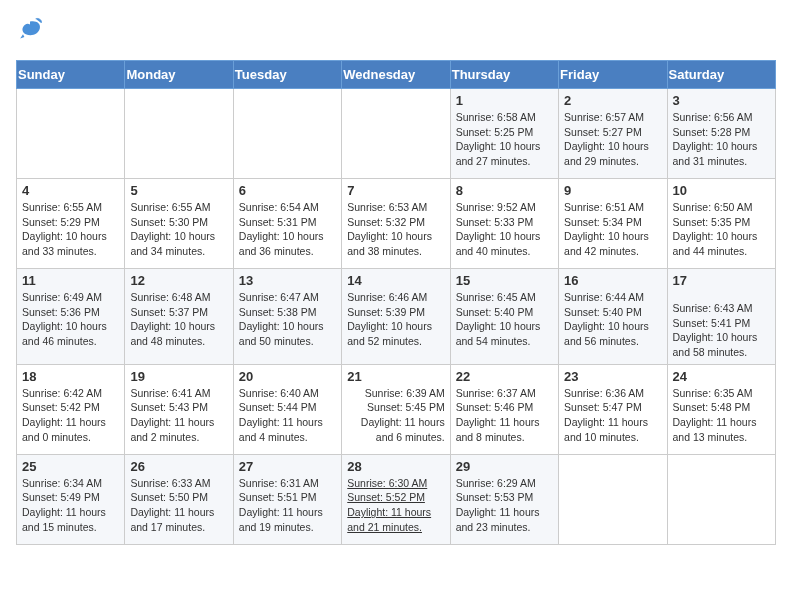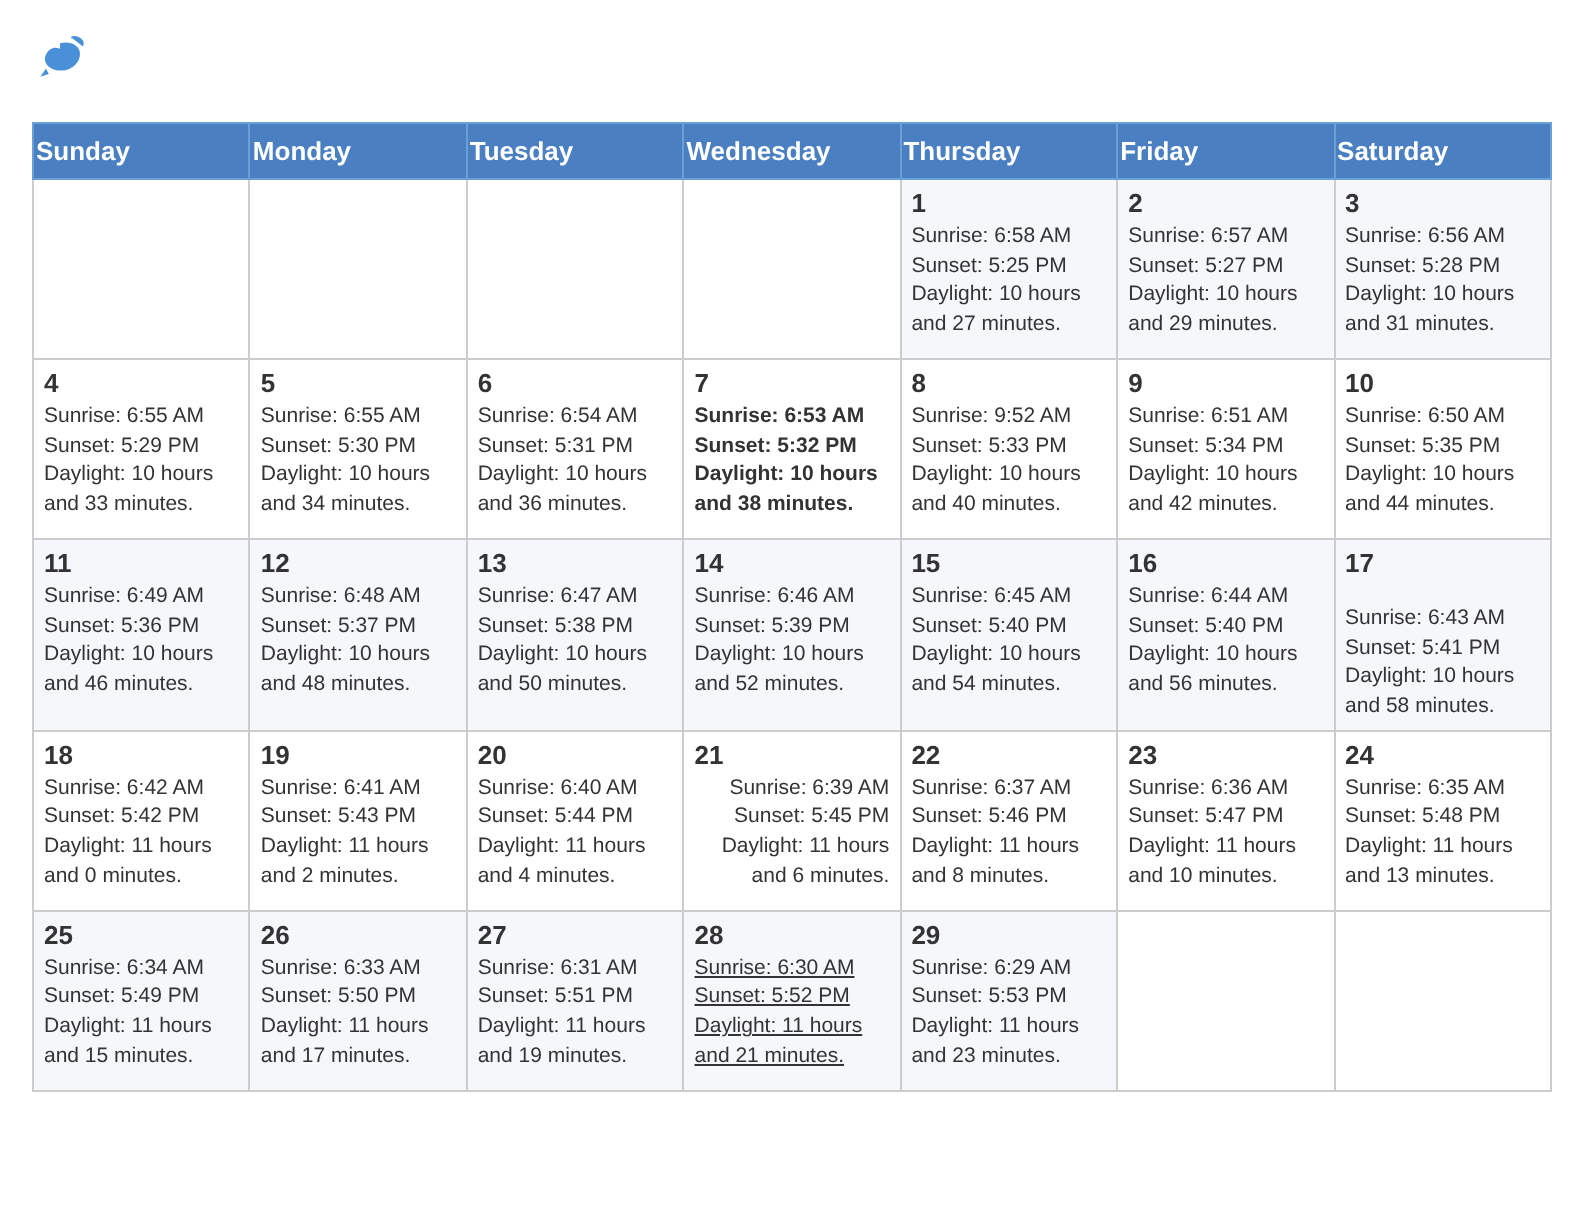--- a/index.html
+++ b/index.html
@@ -160,21 +160,21 @@
         </td>
         <td>
           <span class="day-num">6</span>
           <div class="day-info" style="white-space: pre-line;">Sunrise: 6:54 AM
 Sunset: 5:31 PM
 Daylight: 10 hours
 and 36 minutes.</div>
         </td>
         <td>
           <span class="day-num">7</span>
-          <div class="day-info" style="white-space: pre-line; font-weight: bold;">Sunrise: 6:53 AM
+          <div class="day-info" style="white-space: pre-line;">Sunrise: 6:53 AM
 Sunset: 5:32 PM
 Daylight: 10 hours
 and 38 minutes.</div>
         </td>
         <td>
           <span class="day-num">8</span>
           <div class="day-info" style="white-space: pre-line;">Sunrise: 9:52 AM
 Sunset: 5:33 PM
 Daylight: 10 hours
 and 40 minutes.</div>

